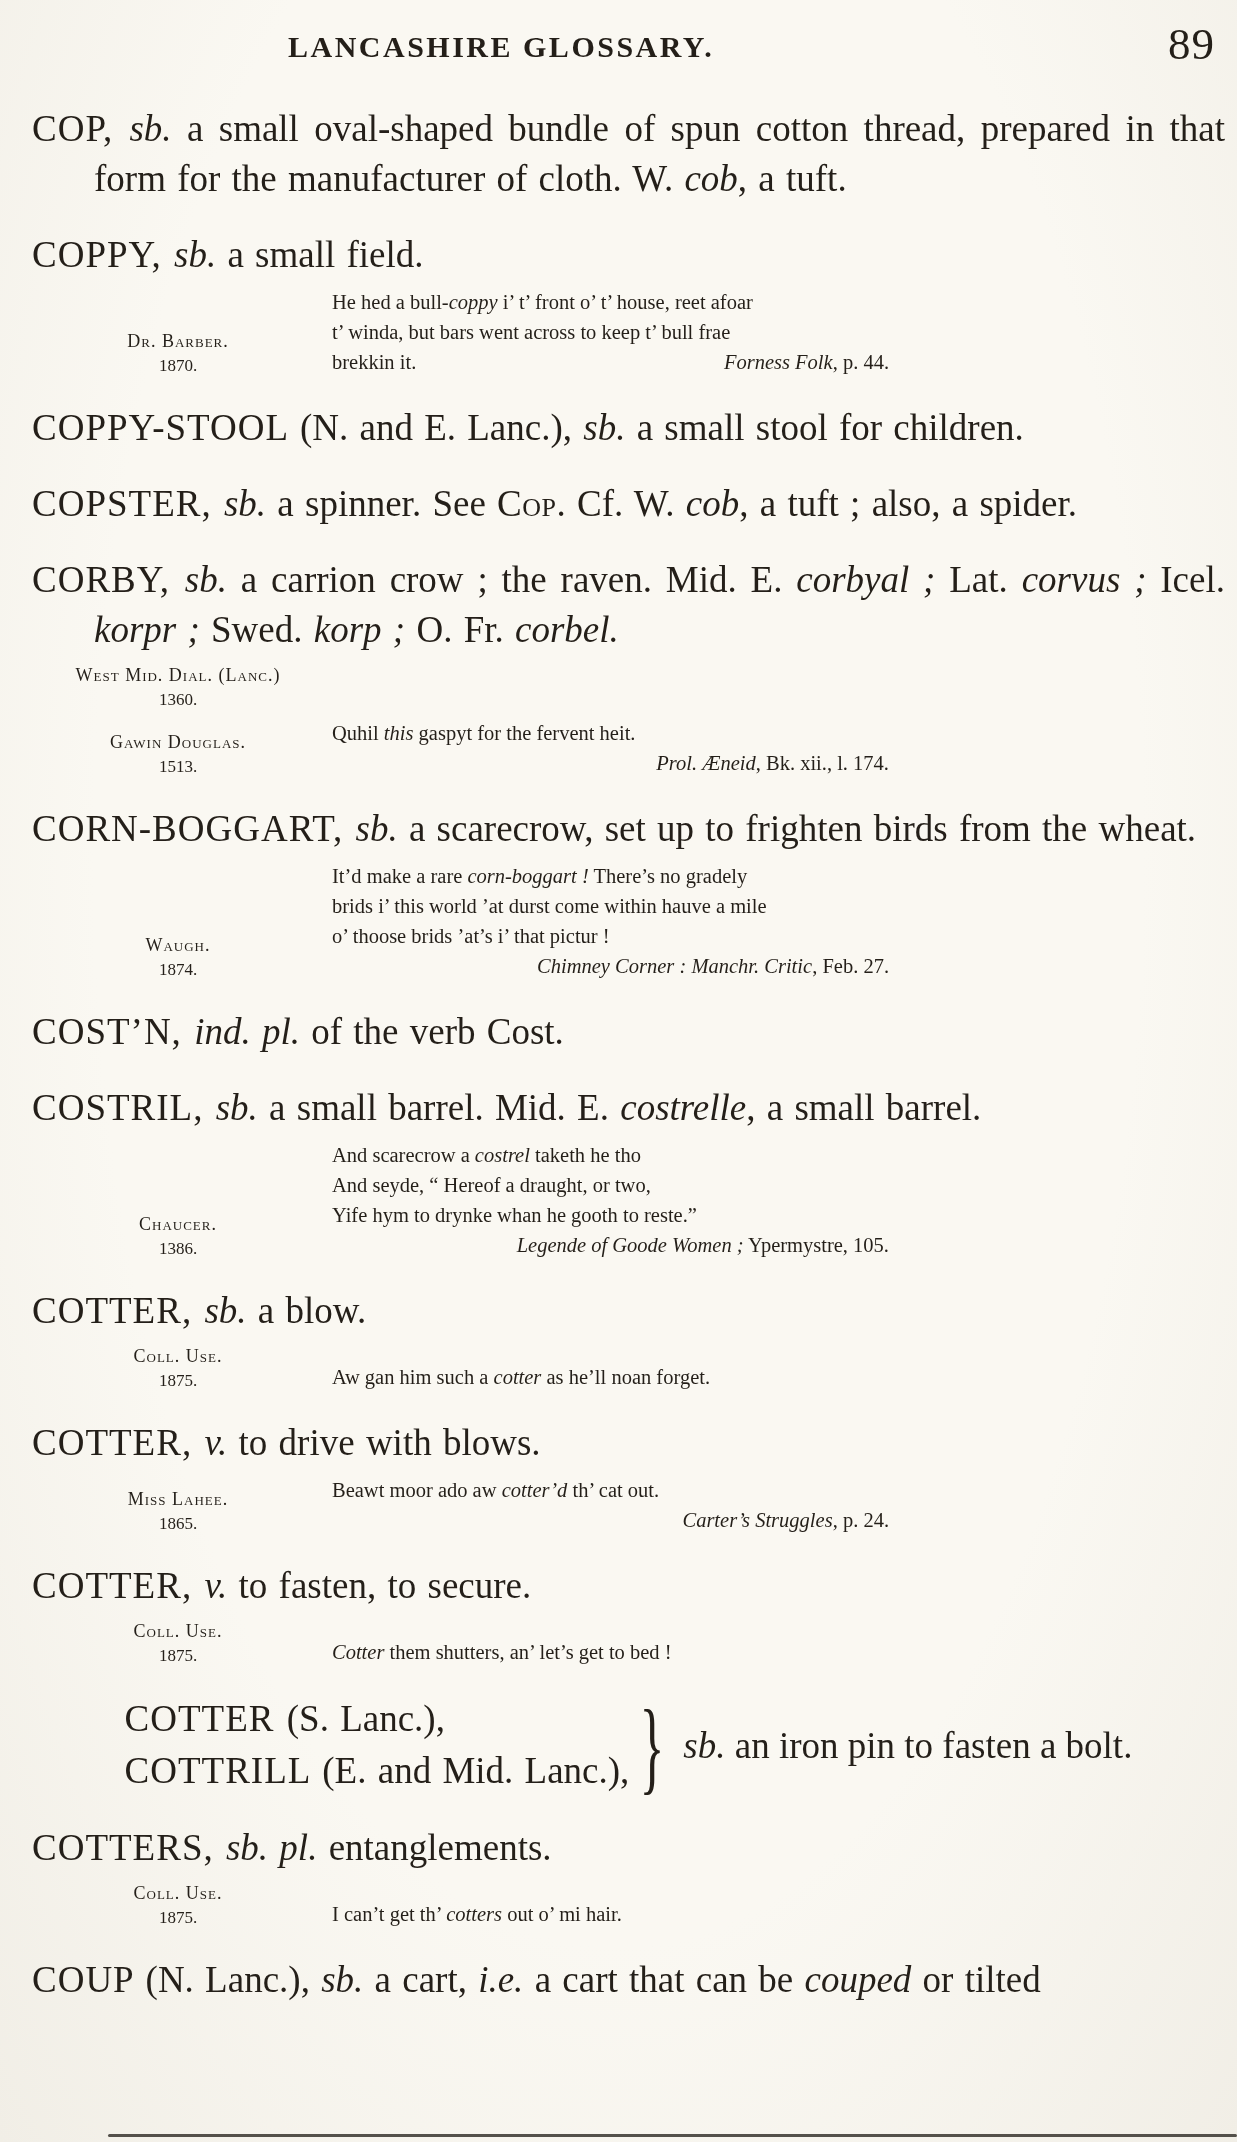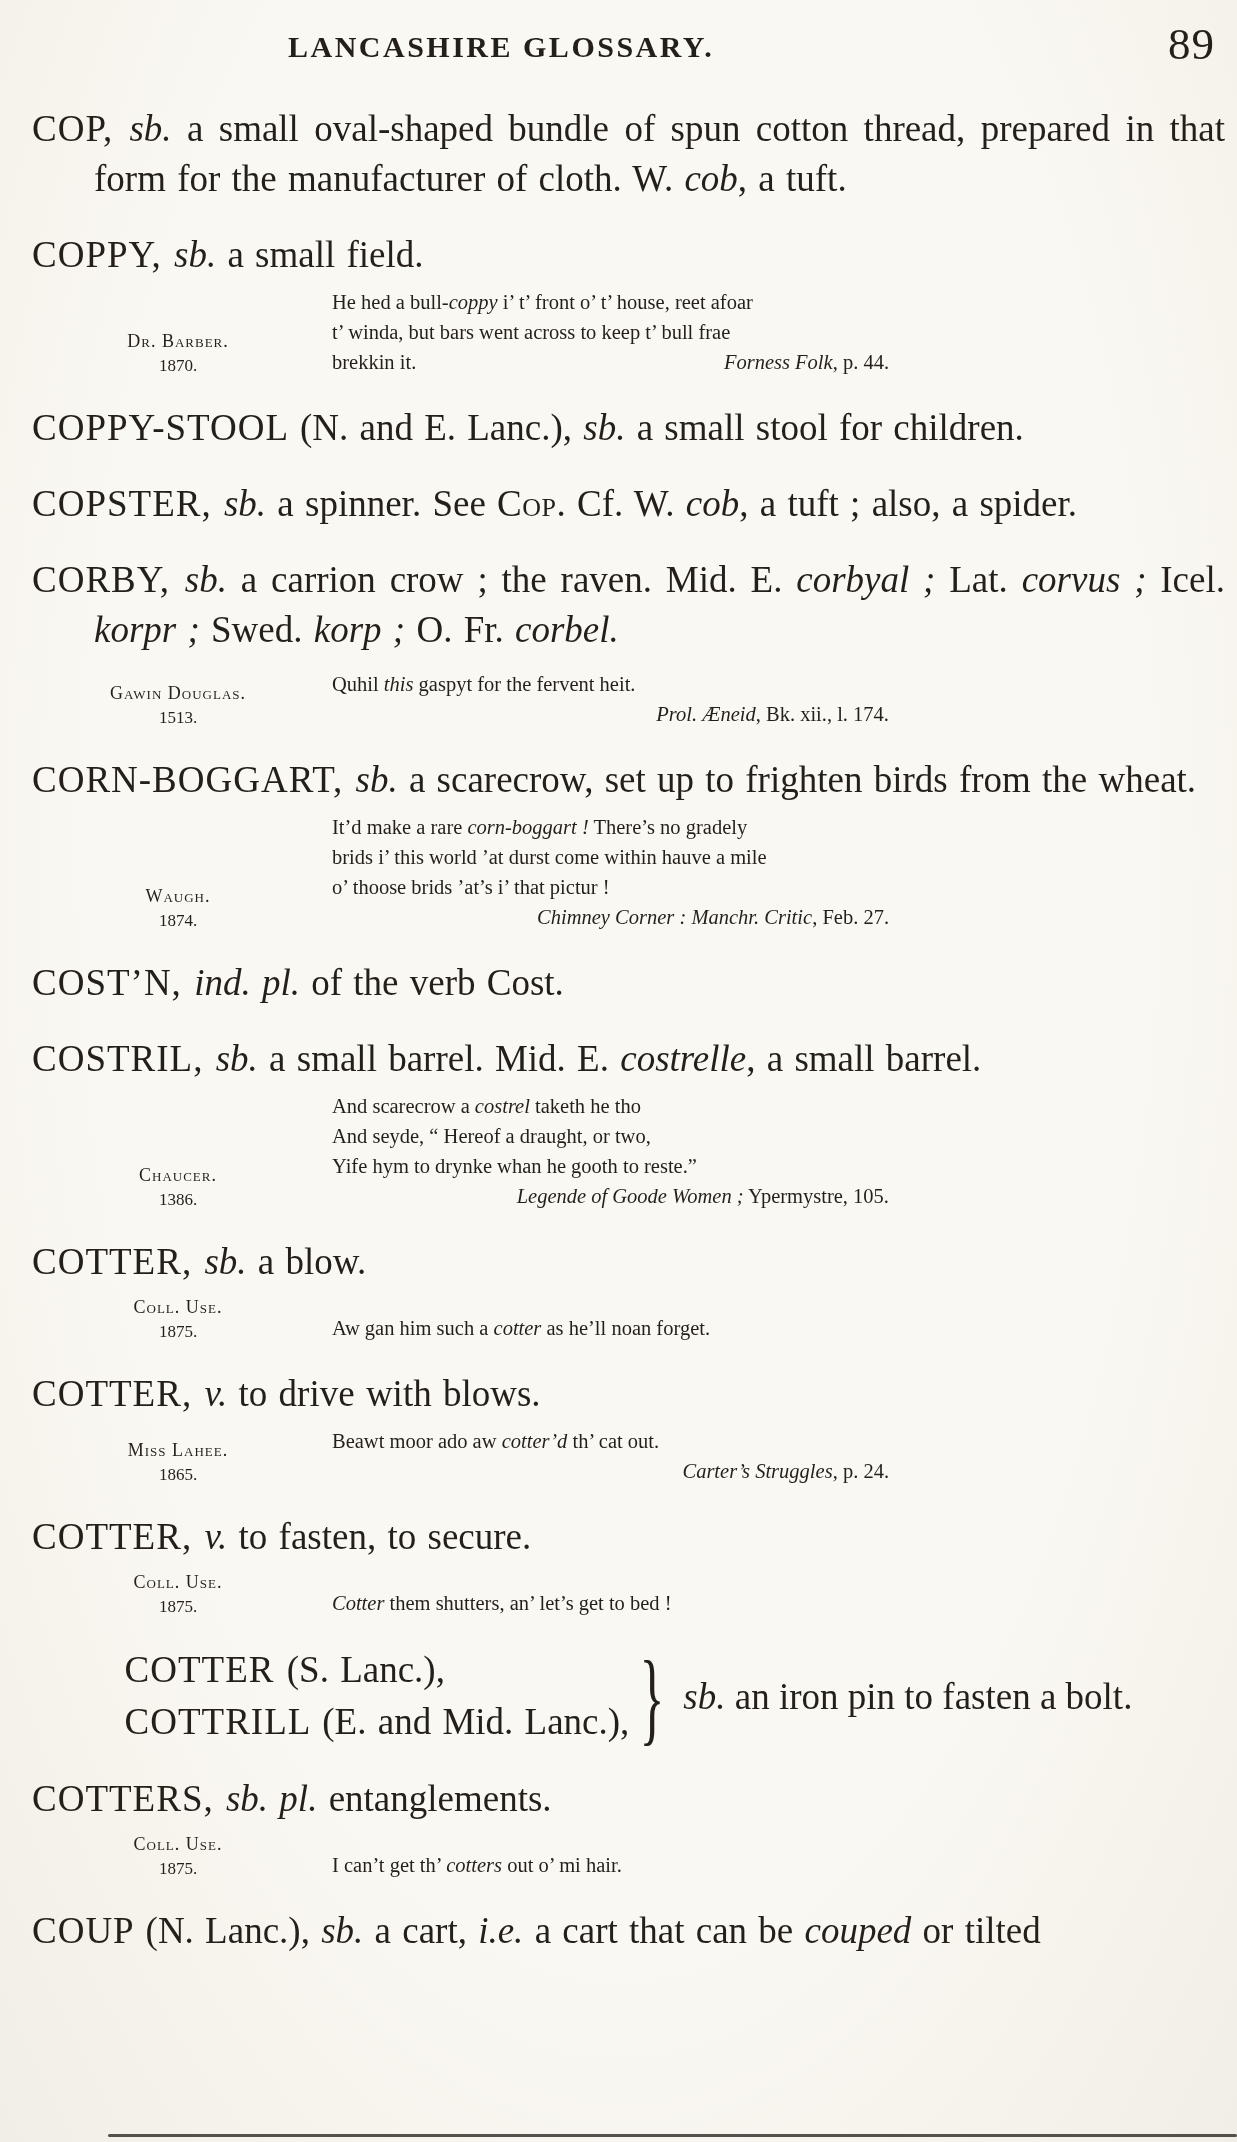--- a/index.html
+++ b/index.html
@@ -93,20 +93,24 @@
         </div>
         <div class="entry">
           <p class="headline"><span class="seg-hw">COPPY-STOOL </span><span class="seg-n">(N. and E. Lanc.), </span><span class="seg-i">sb.</span><span class="seg-n"> a small stool for children.</span></p>
         </div>
         <div class="entry">
           <p class="headline"><span class="seg-hw">COPSTER, </span><span class="seg-i">sb.</span><span class="seg-n"> a spinner.  See </span><span class="seg-sc">Cop</span><span class="seg-n">.  Cf. W. </span><span class="seg-i">cob</span><span class="seg-n">, a tuft ; also, a spider.</span></p>
         </div>
         <div class="entry">
           <p class="headline"><span class="seg-hw">CORBY, </span><span class="seg-i">sb.</span><span class="seg-n"> a carrion crow ; the raven.  Mid. E. </span><span class="seg-i">corbyal ;</span><span class="seg-n">  Lat. </span><span class="seg-i">corvus ;</span><span class="seg-n">  Icel. </span><span class="seg-i">korpr ;</span><span class="seg-n">  Swed. </span><span class="seg-i">korp ;</span><span class="seg-n">  O. Fr. </span><span class="seg-i">corbel.</span></p>
           <div class="citation">
+            <div class="cite-source-col">
+              <div class="cite-source">West Mid. Dial. (Lanc.)</div>
+              <div class="cite-year">1360.</div>
+            </div>
           </div>
           <div class="citation">
             <div class="cite-source-col">
               <div class="cite-source">Gawin Douglas.</div>
               <div class="cite-year">1513.</div>
             </div>
             <div class="cite-body">
               <div class="cite-row"><span class="seg-n">Quhil </span><span class="seg-i">this</span><span class="seg-n"> gaspyt for the fervent heit.</span></div>
               <div class="cite-row row-right"><span class="seg-i">Prol. Æneid</span><span class="seg-n">, Bk. xii., l. 174.</span></div>
             </div>

